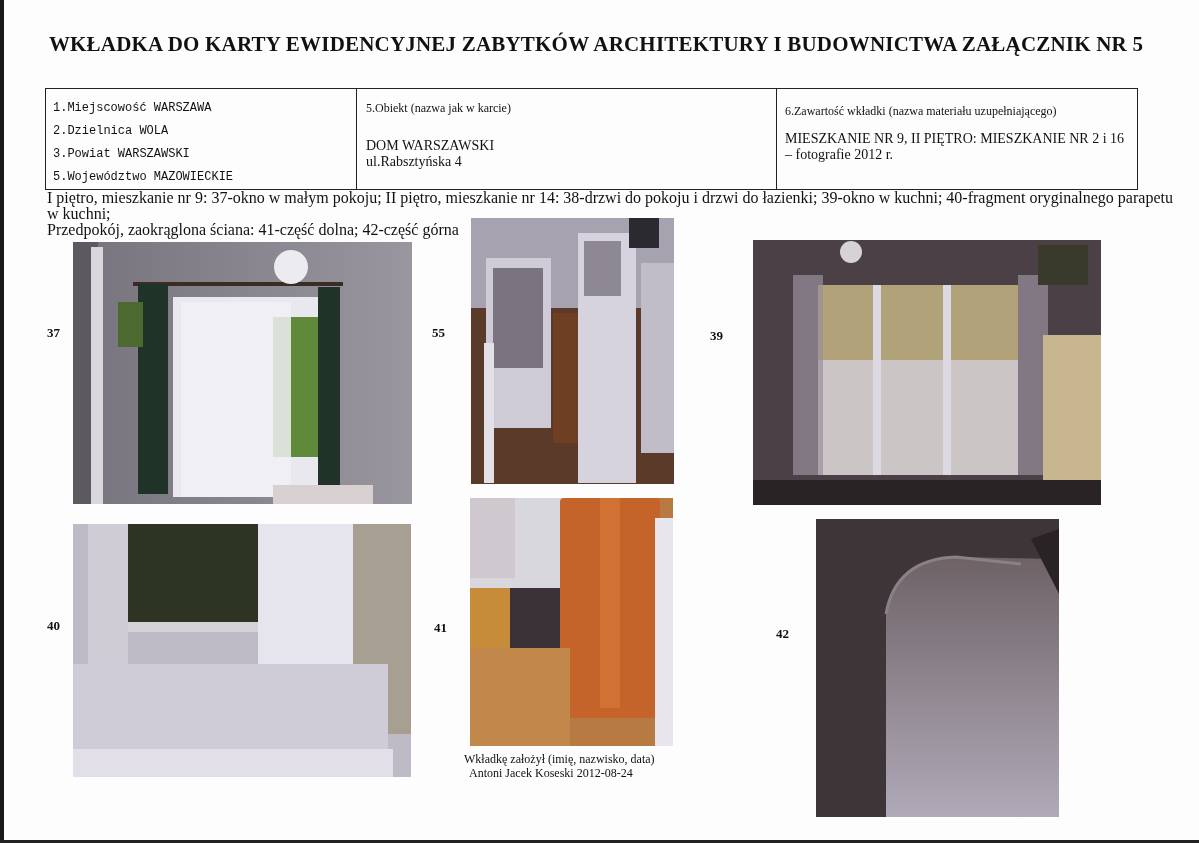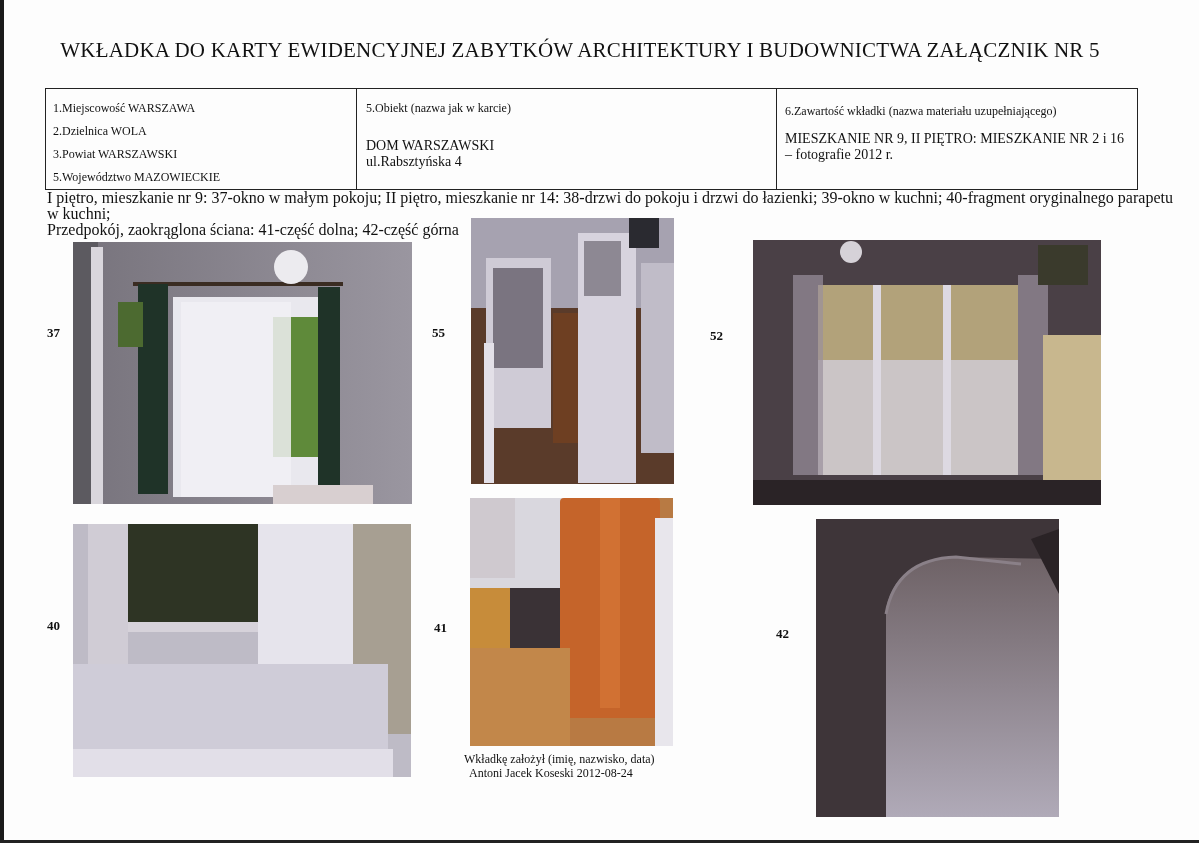--- a/index.html
+++ b/index.html
@@ -5,30 +5,30 @@
   html, body { margin: 0; padding: 0; }
   body {
     width: 1199px; height: 843px; position: relative; overflow: hidden;
     background: #fdfdfd;
     font-family: "Liberation Serif", "DejaVu Serif", serif;
     color: #111;
   }
   .edge-left { position: absolute; left: 0; top: 0; width: 4px; height: 843px; background: #1a1a1a; }
   .edge-bottom { position: absolute; left: 0; bottom: 0; width: 1199px; height: 3px; background: #222; }
   .title {
-    position: absolute; left: 0; top: 38px; width: 1160px; text-align: center;
-    font-weight: normal; font-size: 21px; letter-spacing: 0.2px; padding-left: 0;
+    position: absolute; left: 0; top: 32px; width: 1160px; text-align: center;
+    font-weight: bold; font-size: 21px; letter-spacing: 0.2px; padding-left: 16px;
   }
   .hdr-table {
     position: absolute; left: 45px; top: 88px; width: 1093px; height: 102px;
     border: 1.5px solid #222; box-sizing: border-box; display: flex;
   }
   .cell { box-sizing: border-box; height: 100%; }
   .cell1 { width: 311px; border-right: 1.5px solid #222; padding: 8px 0 0 7px; font-size: 12px; }
-  .cell1 div { line-height: 23px; }
+  .cell1 div { line-height: 23px; font-family: Liberation Mono, monospace; }
   .cell2 { width: 420px; border-right: 1.5px solid #222; padding: 12px 0 0 9px; font-size: 12px; }
   .cell3 { flex: 1; padding: 15px 0 0 8px; font-size: 12px; }
   .big { font-size: 14px; line-height: 16px; }
   .desc {
     position: absolute; left: 47px; top: 190px; width: 1140px; font-size: 16px; line-height: 16px;
   }
   .photo { position: absolute; overflow: hidden; }
   .num { position: absolute; font-weight: bold; font-size: 13px; }
   .footer {
     position: absolute; left: 464px; top: 752px; width: 220px; font-size: 12px; line-height: 14px;
@@ -101,21 +101,21 @@
     <rect x="22" y="50" width="50" height="100" fill="#7a7480"></rect>
     <rect x="82" y="95" width="25" height="130" fill="#6e3f22"></rect>
     <rect x="107" y="15" width="58" height="250" fill="#d7d3de"></rect>
     <rect x="113" y="23" width="37" height="55" fill="#8d8893"></rect>
     <rect x="158" y="0" width="30" height="30" fill="#2a2a30"></rect>
     <rect x="170" y="45" width="33" height="190" fill="#c0bcc8"></rect>
     <rect x="13" y="125" width="10" height="140" fill="#e3e0e8"></rect>
   </svg>
 </div>
 
-<span class="num" style="left:710px;top:328px">52</span>
+<span class="num" style="left:710px;top:328px">39</span>
 <div class="photo" style="left:753px;top:240px;width:348px;height:265px;background:#4c4248">
   <svg width="348" height="265" viewBox="0 0 348 265">
     <rect width="348" height="265" fill="#4a4046"></rect>
     <rect x="65" y="45" width="200" height="190" fill="#b2a27a"></rect>
     <rect x="65" y="120" width="200" height="115" fill="#cfcbd4" opacity="0.85"></rect>
     <rect x="120" y="45" width="8" height="190" fill="#ddd9e2"></rect>
     <rect x="190" y="45" width="8" height="190" fill="#ddd9e2"></rect>
     <rect x="40" y="35" width="30" height="200" fill="#9a909c" opacity="0.7"></rect>
     <rect x="265" y="35" width="30" height="200" fill="#9a909c" opacity="0.7"></rect>
     <rect x="290" y="95" width="58" height="170" fill="#c8b78e"></rect>

